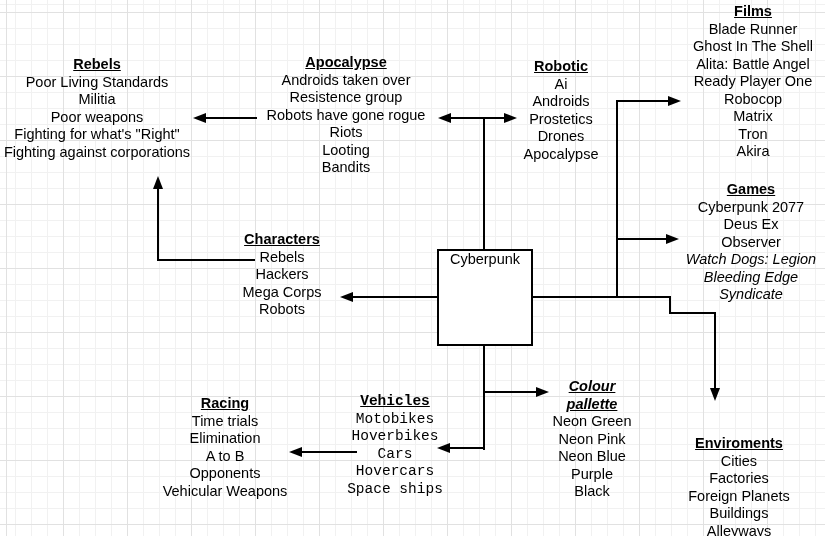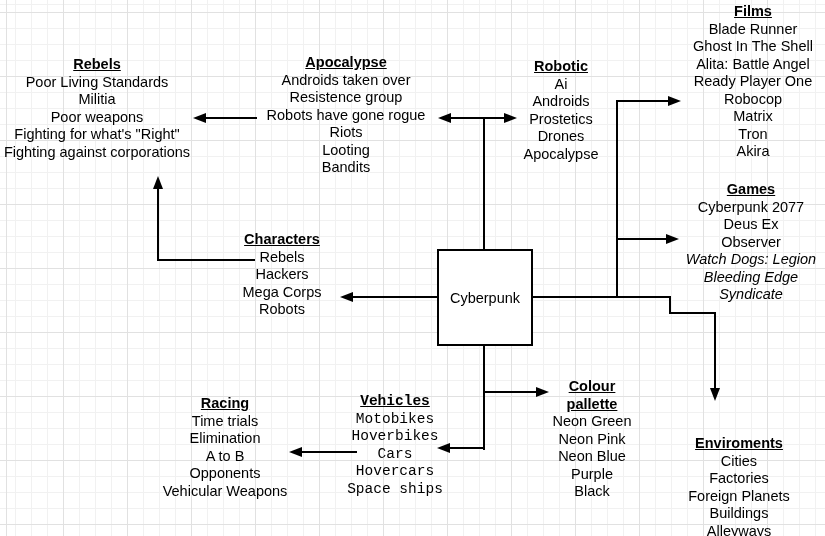--- a/index.html
+++ b/index.html
@@ -10,26 +10,26 @@
     background-image:
       repeating-linear-gradient(to right, #e1e1e1 0 1px, transparent 1px 64px),
       repeating-linear-gradient(to bottom, #e1e1e1 0 1px, transparent 1px 64px),
       repeating-linear-gradient(to right, #f1f1f1 0 1px, transparent 1px 16px),
       repeating-linear-gradient(to bottom, #f1f1f1 0 1px, transparent 1px 16px);
     background-position: 63px 12px, 63px 12px, 15px 12px, 15px 12px;
     color:#000;
   }
   .block { position:absolute; text-align:center; font-size:14.5px; line-height:17.5px; color:#000; }
   .hdr { font-weight:bold; text-decoration:underline; }
-  .hdr.narrow { display:inline-block; max-width:80px; }
+  .hdr.narrow { display:inline-block; max-width:80px;font-style:italic; }
   .italic { font-style:italic; }
   #center-box {
     position:absolute; left:437px; top:249px; width:92px; height:93px;
     border:2px solid #000; background:#fff;
-    display:flex; align-items:center; justify-content:center;
+    display:flex; justify-content:center;
     font-size:14.5px;
   }
   .h { position:absolute; height:2px; background:#000; }
   .v { position:absolute; width:2px; background:#000; }
   .ar { position:absolute; width:0; height:0; }
   .ar.left  { border-top:5px solid transparent; border-bottom:5px solid transparent; border-right:13px solid #000; }
   .ar.right { border-top:5px solid transparent; border-bottom:5px solid transparent; border-left:13px solid #000; }
   .ar.up    { border-left:5px solid transparent; border-right:5px solid transparent; border-bottom:13px solid #000; }
   .ar.down  { border-left:5px solid transparent; border-right:5px solid transparent; border-top:13px solid #000; }
 </style>

